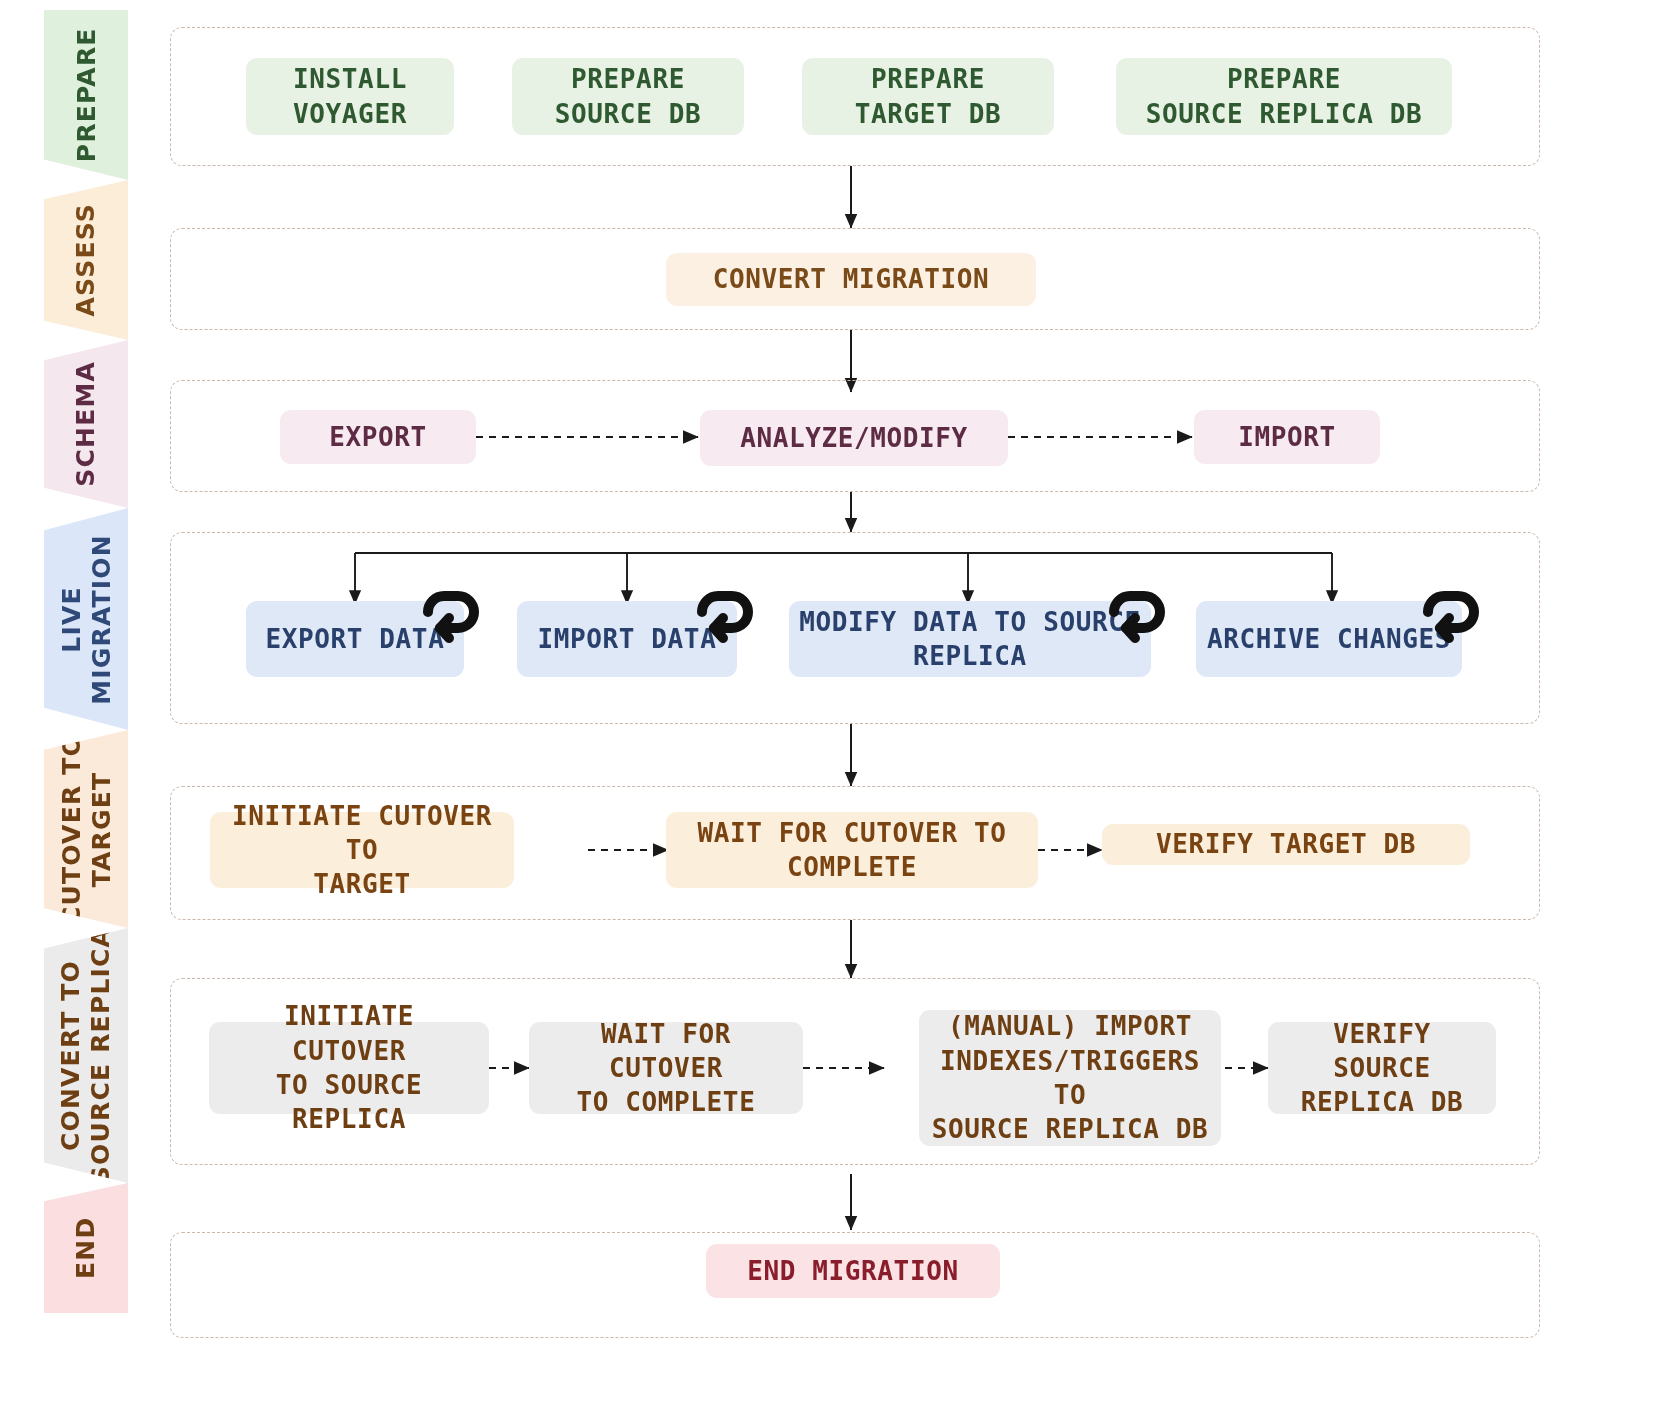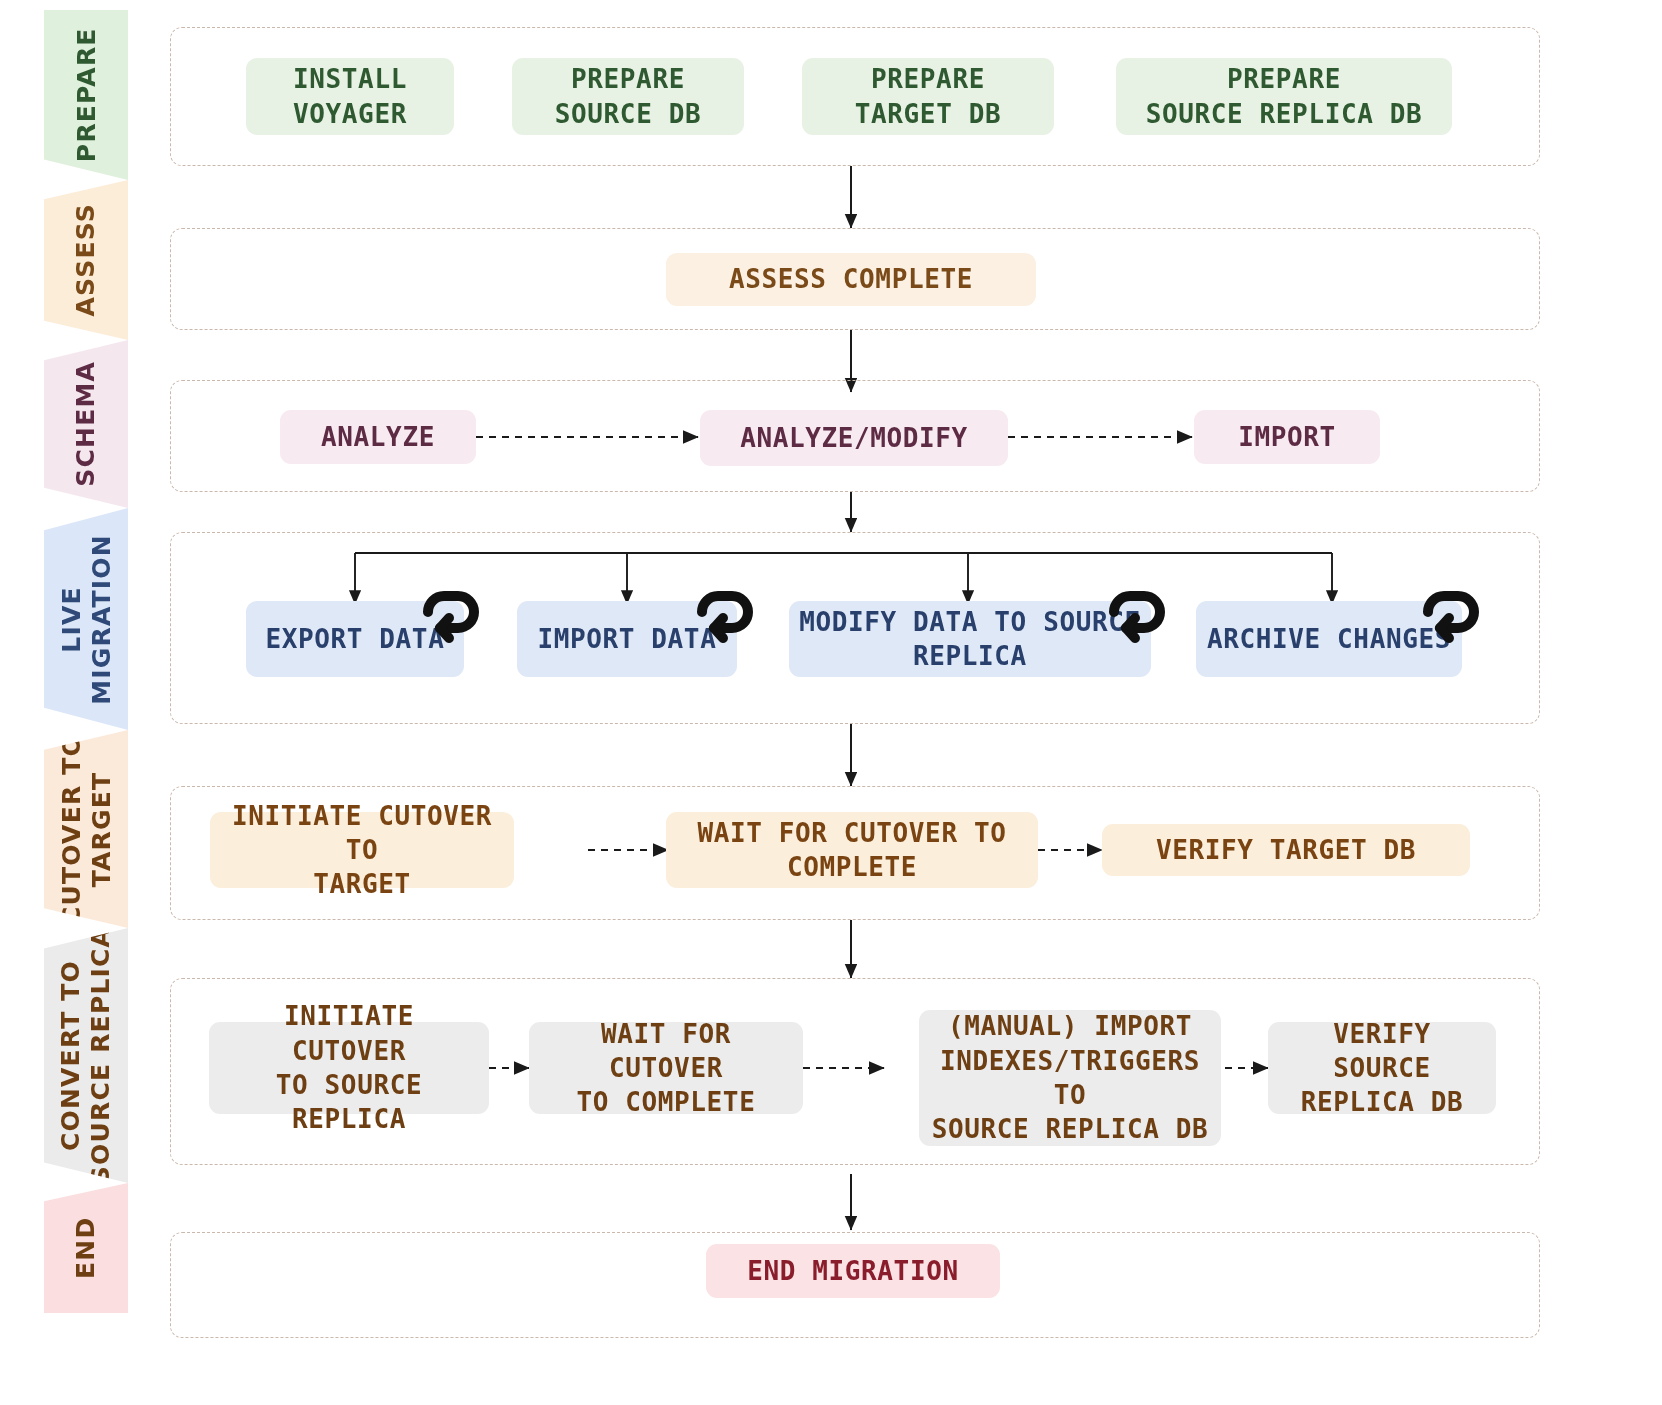--- a/index.html
+++ b/index.html
@@ -138,24 +138,24 @@
   <div class="node n-prepare" style="left:246px;top:58px;width:208px;height:77px;">INSTALL
 VOYAGER</div>
   <div class="node n-prepare" style="left:512px;top:58px;width:232px;height:77px;">PREPARE
 SOURCE DB</div>
   <div class="node n-prepare" style="left:802px;top:58px;width:252px;height:77px;">PREPARE
 TARGET DB</div>
   <div class="node n-prepare" style="left:1116px;top:58px;width:336px;height:77px;">PREPARE
 SOURCE REPLICA DB</div>
 
   <div class="panel" style="left:170px;top:228px;width:1370px;height:102px;"></div>
-  <div class="node n-assess" style="left:666px;top:253px;width:370px;height:53px;">ASSESS COMPLETE</div>
+  <div class="node n-assess" style="left:666px;top:253px;width:370px;height:53px;">CONVERT MIGRATION</div>
 
   <div class="panel" style="left:170px;top:380px;width:1370px;height:112px;"></div>
-  <div class="node n-schema" style="left:280px;top:410px;width:196px;height:54px;">ANALYZE</div>
+  <div class="node n-schema" style="left:280px;top:410px;width:196px;height:54px;">EXPORT</div>
   <div class="node n-schema" style="left:700px;top:410px;width:308px;height:56px;">ANALYZE/MODIFY</div>
   <div class="node n-schema" style="left:1194px;top:410px;width:186px;height:54px;">IMPORT</div>
 
   <div class="panel" style="left:170px;top:532px;width:1370px;height:192px;"></div>
   <div class="node n-live" style="left:246px;top:601px;width:218px;height:76px;">EXPORT DATA</div>
   <div class="node n-live" style="left:517px;top:601px;width:220px;height:76px;">IMPORT DATA</div>
   <div class="node n-live" style="left:789px;top:601px;width:362px;height:76px;">MODIFY DATA TO SOURCE
 REPLICA</div>
   <div class="node n-live" style="left:1196px;top:601px;width:266px;height:76px;">ARCHIVE CHANGES</div>
 
@@ -178,21 +178,21 @@
         <path d="M31,36 L22,46 L31,56" stroke-width="10"></path>
       </g>
     </g>
   </svg>
 
   <div class="panel" style="left:170px;top:786px;width:1370px;height:134px;"></div>
   <div class="node n-cutover" style="left:210px;top:812px;width:304px;height:76px;text-align:center;">INITIATE CUTOVER TO
 TARGET</div>
   <div class="node n-cutover" style="left:666px;top:812px;width:372px;height:76px;">WAIT FOR CUTOVER TO
 COMPLETE</div>
-  <div class="node n-cutover" style="left:1102px;top:824px;width:368px;height:52px;">VERIFY TARGET DB</div>
+  <div class="node n-cutover" style="left:1102px;top:824px;width:368px;height:41px;">VERIFY TARGET DB</div>
 
   <div class="panel" style="left:170px;top:978px;width:1370px;height:187px;"></div>
   <div class="node n-convert" style="left:209px;top:1022px;width:280px;height:92px;">INITIATE CUTOVER
 TO SOURCE REPLICA</div>
   <div class="node n-convert" style="left:529px;top:1022px;width:274px;height:92px;">WAIT FOR CUTOVER
 TO COMPLETE</div>
   <div class="node n-convert" style="left:919px;top:1010px;width:302px;height:136px;">(MANUAL) IMPORT
 INDEXES/TRIGGERS TO
 SOURCE REPLICA DB</div>
   <div class="node n-convert" style="left:1268px;top:1022px;width:228px;height:92px;">VERIFY SOURCE

